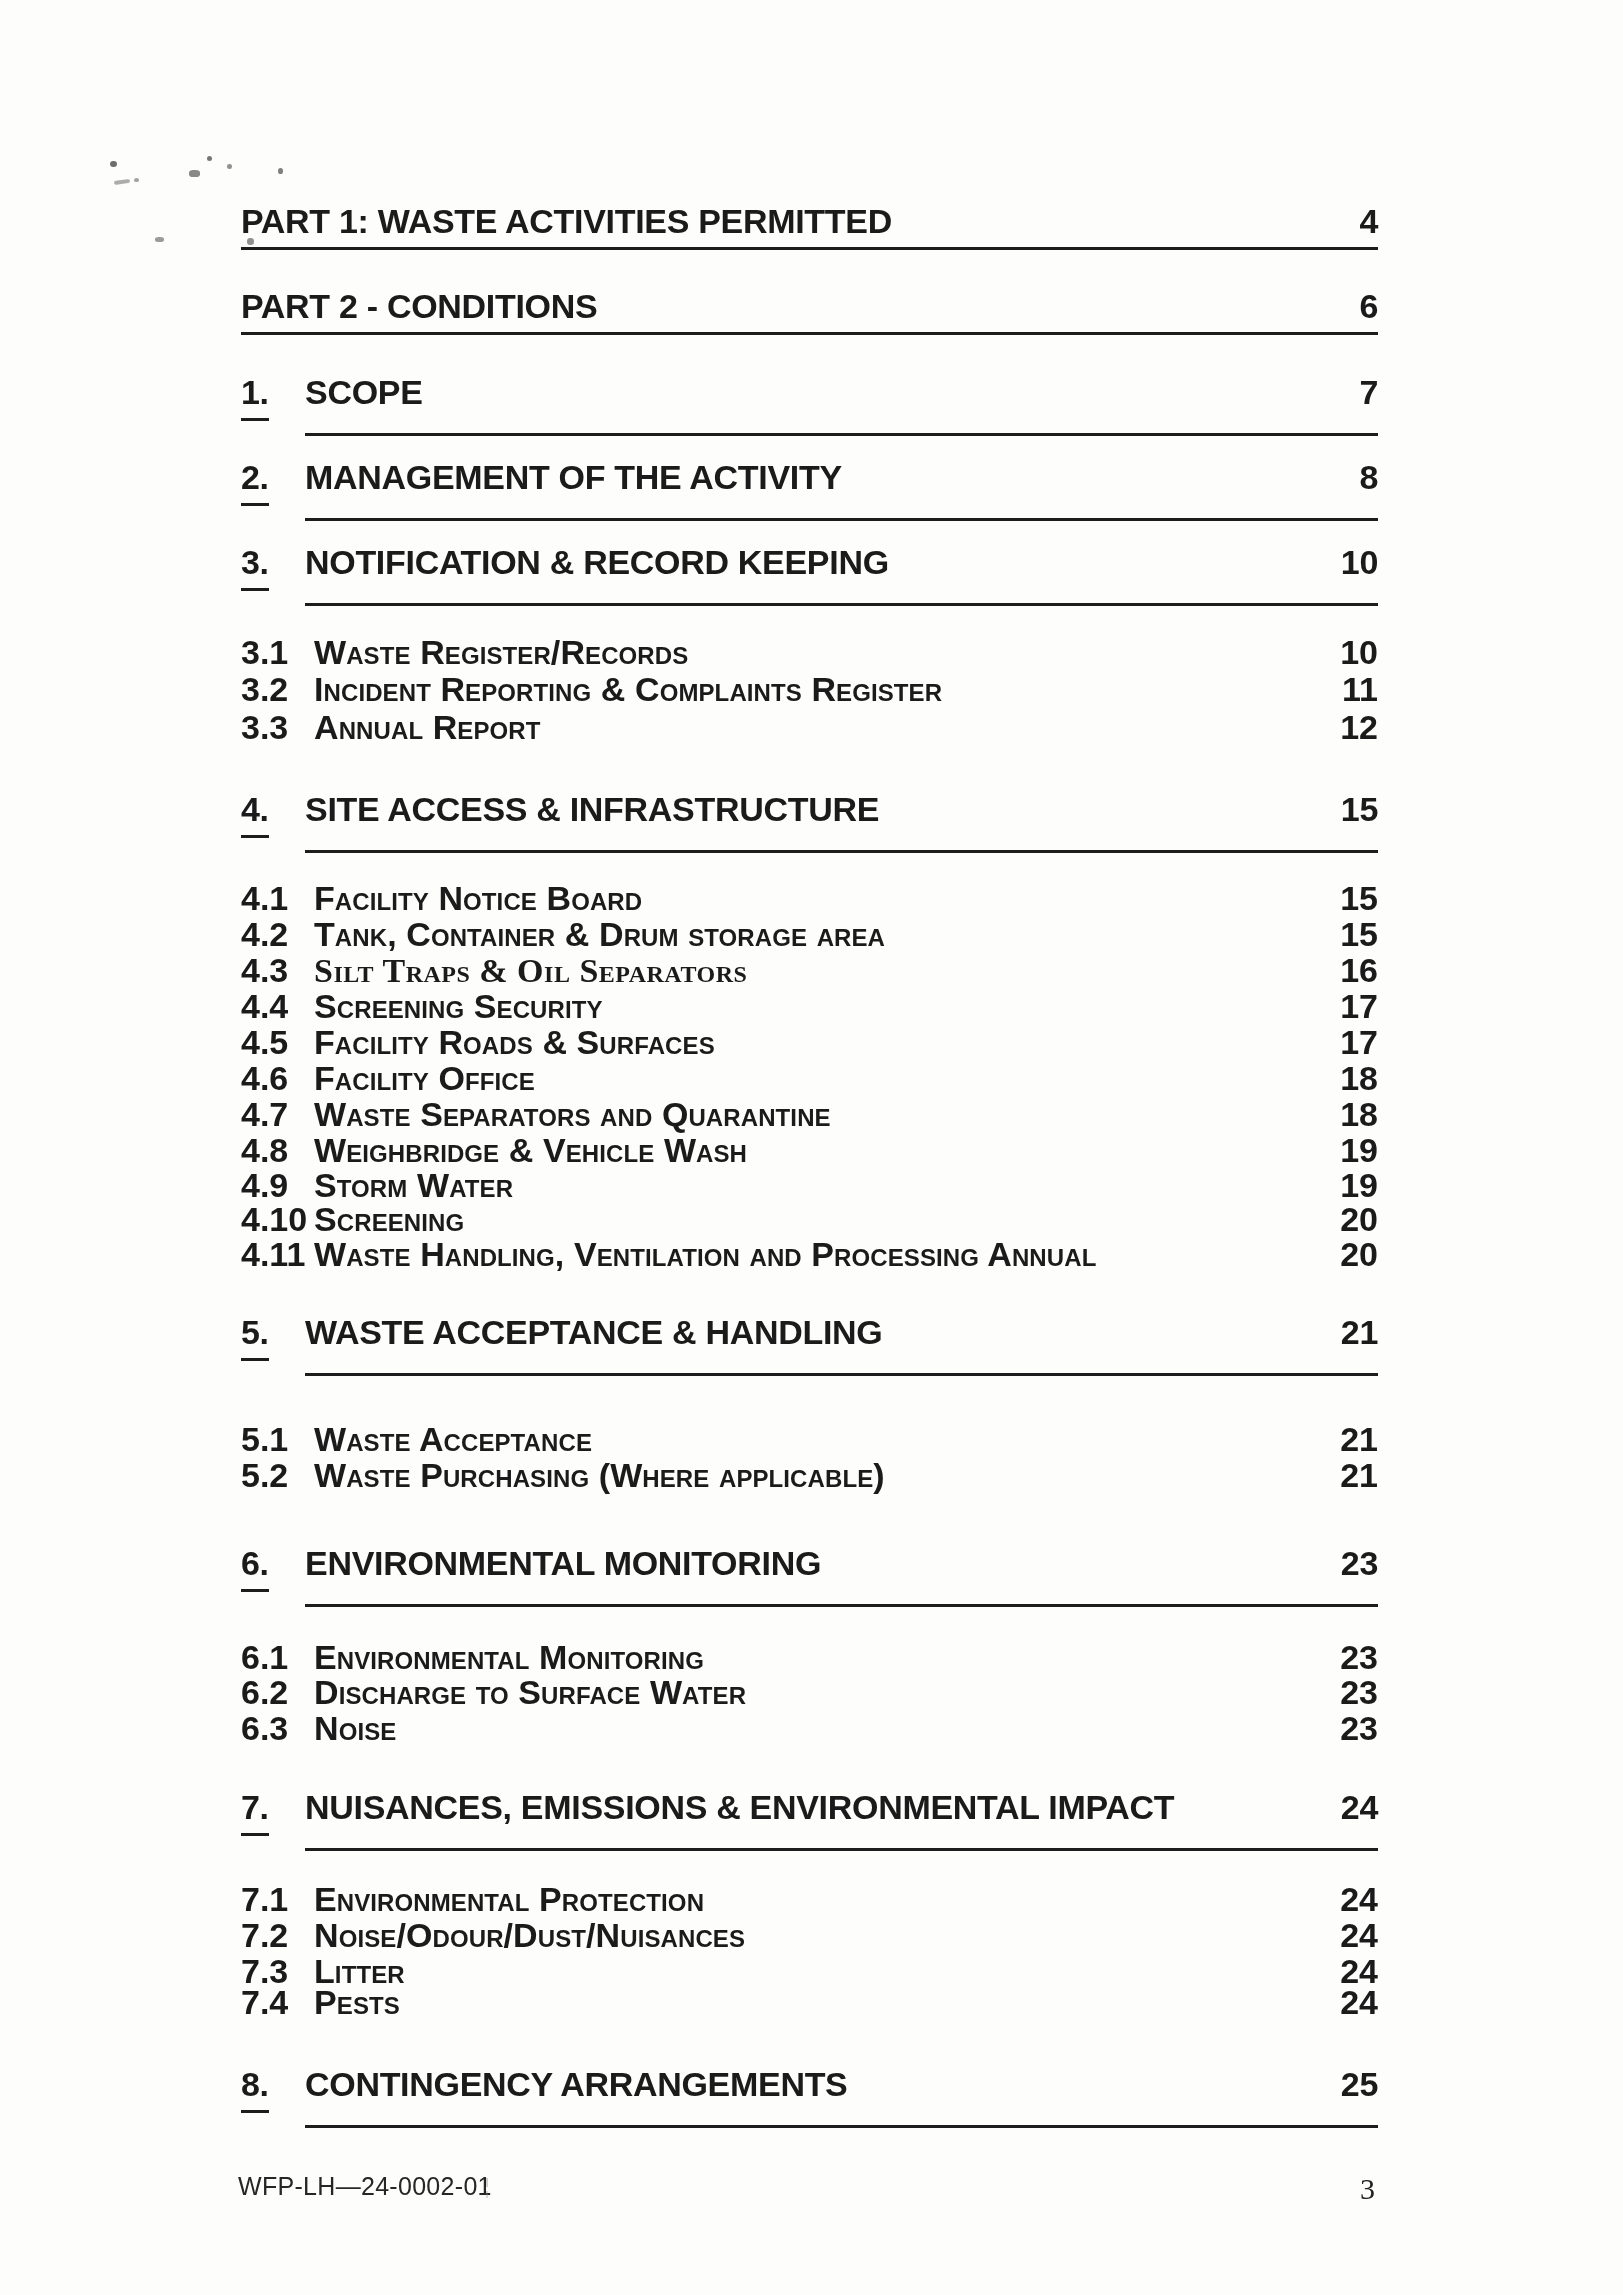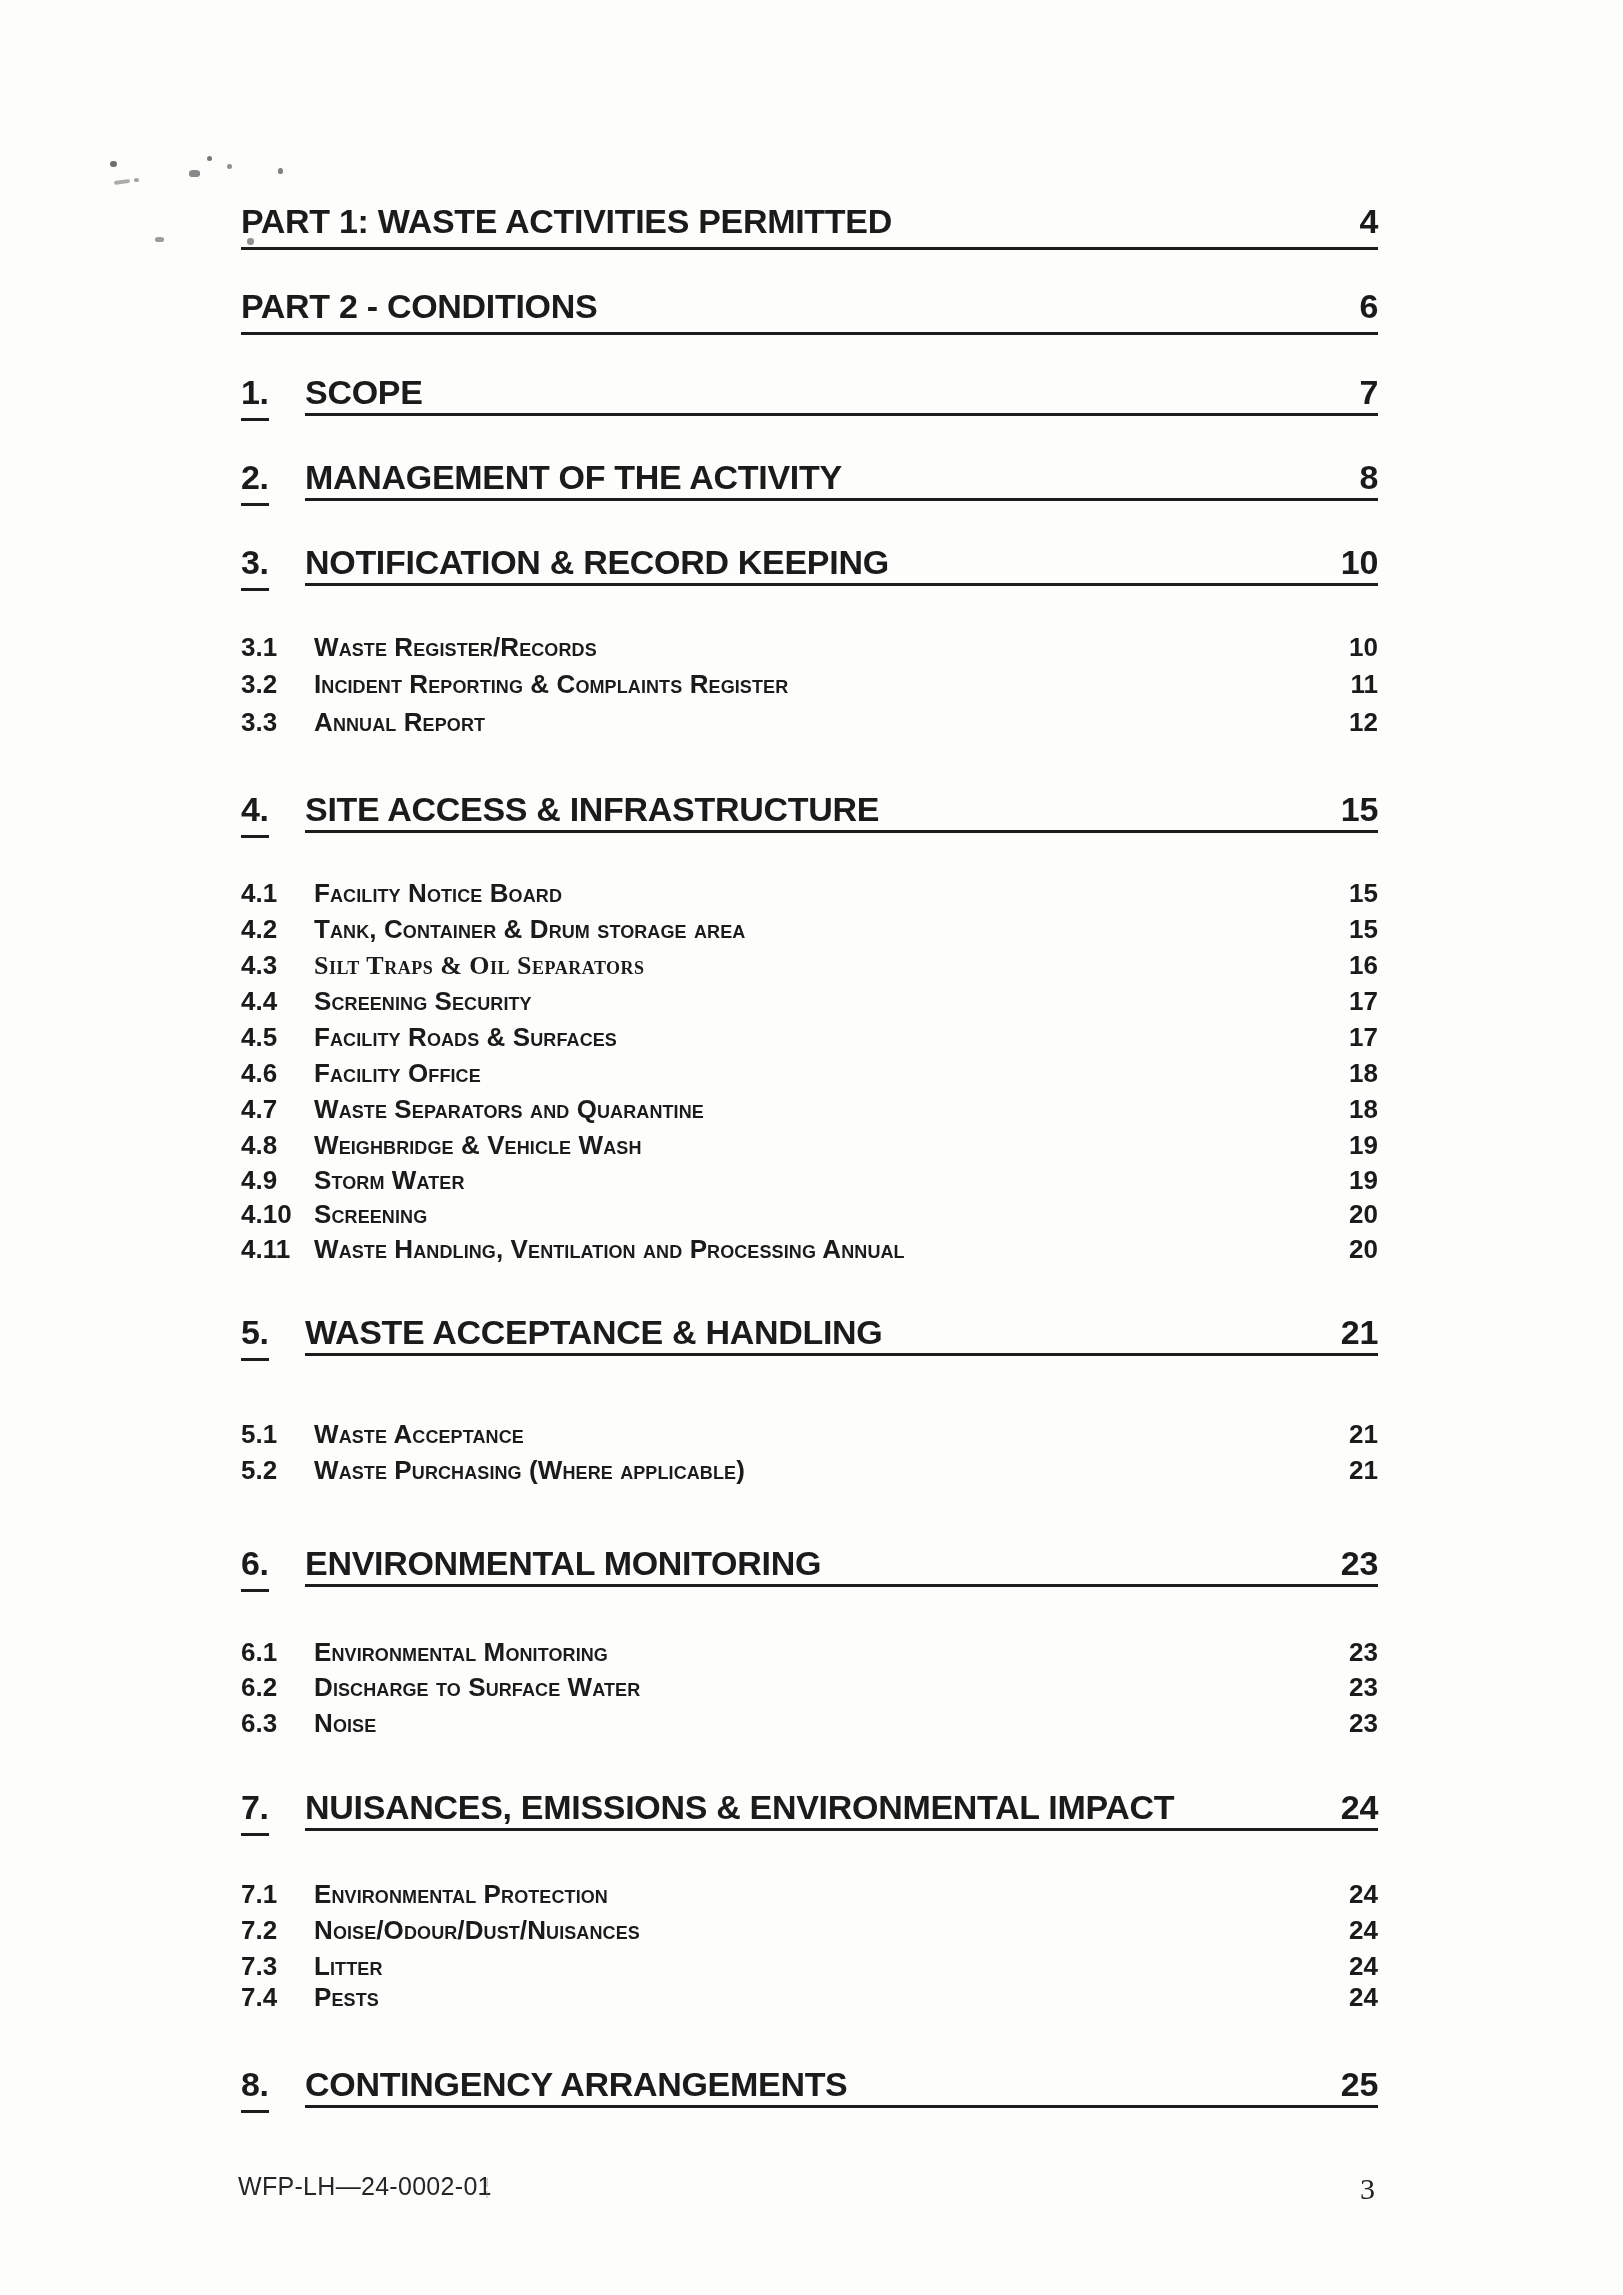--- a/index.html
+++ b/index.html
@@ -13,23 +13,23 @@
   }
   .page{position:absolute;inset:0;}
   .row{position:absolute;left:241px;width:1137px;display:flex;align-items:flex-start;}
   
   .part,.section{font-weight:bold;font-size:34px;line-height:1;letter-spacing:-0.3px;}
   .part-body{flex:1;display:flex;justify-content:space-between;align-items:flex-end;
     border-bottom:3.9px solid #1d1d1d;padding-bottom:9.2px;}
   .section .num-cell{width:64px;flex:0 0 64px;}
   .section .num{display:inline-block;border-bottom:3.9px solid #1d1d1d;padding-bottom:9.2px;}
   .sec-body{flex:1;display:flex;justify-content:space-between;align-items:flex-end;
-    border-bottom:3.9px solid #1d1d1d;padding-bottom:4px;}
+    border-bottom:3.9px solid #1d1d1d;padding-bottom:24px;}
   
-  .sub{font-weight:bold;font-size:26px;line-height:1.15;align-items:flex-end;}
+  .sub{font-weight:bold;font-size:34px;line-height:1.15;align-items:flex-end;}
   .sub .num-cell{width:73px;flex:0 0 73px;}
   .sub-body{flex:1;display:flex;justify-content:space-between;align-items:flex-start;}
   .sc{font-variant:small-caps;letter-spacing:0.1px;}
   .serif-item .sc{font-family:"Liberation Serif",serif;letter-spacing:0.5px;}
   .page-num{text-align:right;}
   
   .footer{position:absolute;left:238px;width:1137px;top:2172px;
     display:flex;justify-content:space-between;align-items:flex-start;}
   .footer-ref{font-size:25px;font-weight:normal;color:#262626;letter-spacing:0.3px;}
   .footer-page{font-family:"Liberation Serif",serif;font-size:30px;color:#222;}

